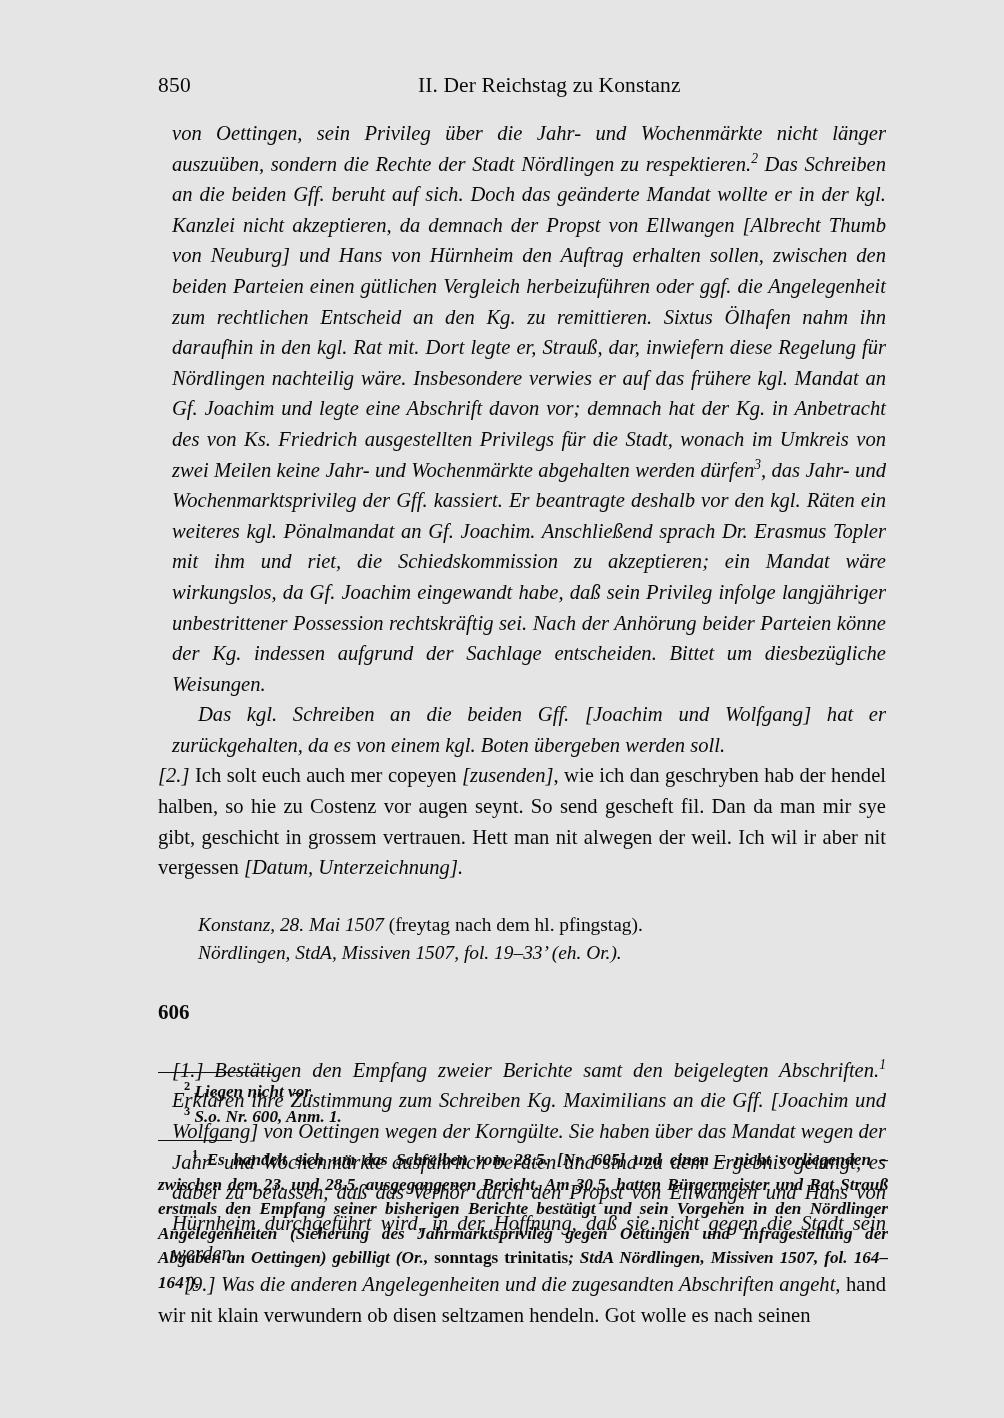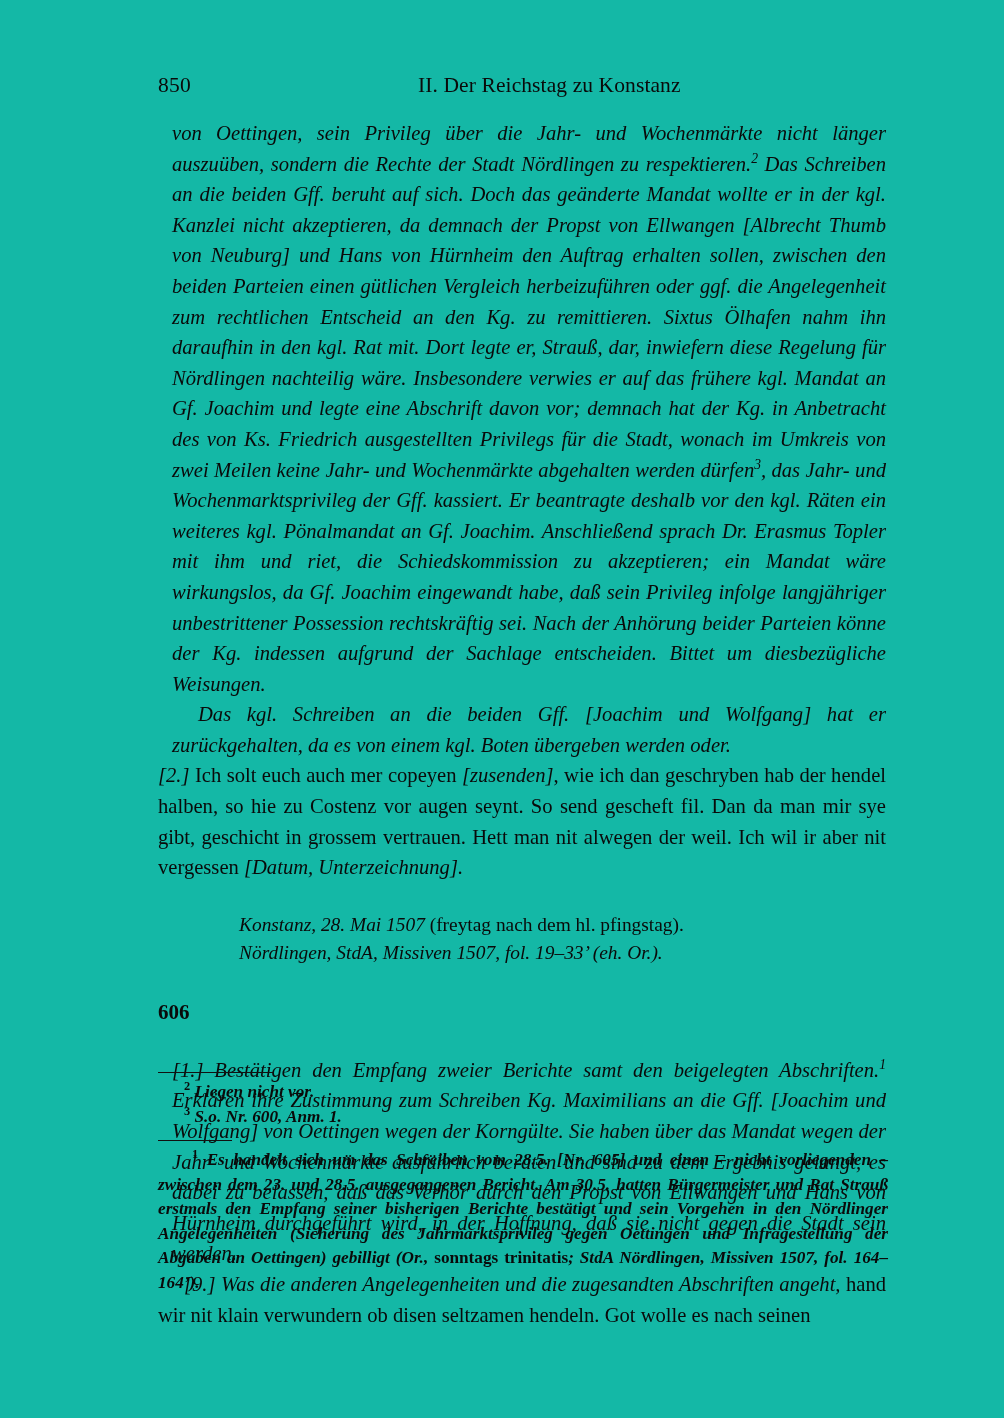--- a/index.html
+++ b/index.html
@@ -8,21 +8,21 @@
     background: #ffffff;
   }
   body {
     font-family: "Liberation Serif", "DejaVu Serif", serif;
     color: #0a0a0a;
   }
   .page {
     position: relative;
     width: 1004px;
     height: 1418px;
-    background: #14b8a6;
+    background: #e5e5e5;
     overflow: hidden;
     box-sizing: border-box;
   }
   .content {
     position: absolute;
     left: 158px;
     top: 0;
     width: 728px;
   }
 
@@ -80,21 +80,21 @@
     line-height: 0;
     font-style: italic;
   }
 
   
   p:last-child { }
 
   
   .srcblock {
     margin-top: 28px;
-    margin-left: 81px;
+    margin-left: 40px;
     font-size: 19.4px;
     line-height: 28px;
   }
   .srcblock div {
     white-space: nowrap;
   }
 
   
   .sechead {
     margin-top: 32px;
@@ -160,21 +160,21 @@
 
   <div class="content">
 
     <div class="runhead">
       <span class="folio">850</span>
       <span class="title">II. Der Reichstag zu Konstanz</span>
     </div>
 
     <p class="ed"><span>von Oettingen, sein Privileg über die Jahr- und Wochenmärkte nicht länger auszuüben, sondern die Rechte der Stadt Nördlingen zu respektieren.</span><sup>2</sup><span> Das Schreiben an die beiden Gff. beruht auf sich. Doch das geänderte Mandat wollte er in der kgl. Kanzlei nicht akzeptieren, da demnach der Propst von Ellwangen [Albrecht Thumb von Neuburg] und Hans von Hürnheim den Auftrag erhalten sollen, zwischen den beiden Parteien einen gütlichen Vergleich herbeizuführen oder ggf. die Angelegenheit zum rechtlichen Entscheid an den Kg. zu remittieren. Sixtus Ölhafen nahm ihn daraufhin in den kgl. Rat mit. Dort legte er, Strauß, dar, inwiefern diese Regelung für Nördlingen nachteilig wäre. Insbesondere verwies er auf das frühere kgl. Mandat an Gf. Joachim und legte eine Abschrift davon vor; demnach hat der Kg. in Anbetracht des von Ks. Friedrich ausgestellten Privilegs für die Stadt, wonach im Umkreis von zwei Meilen keine Jahr- und Wochenmärkte abgehalten werden dürfen</span><sup>3</sup><span>, das Jahr- und Wochenmarktsprivileg der Gff. kassiert. Er beantragte deshalb vor den kgl. Räten ein weiteres kgl. Pönalmandat an Gf. Joachim. Anschließend sprach Dr. Erasmus Topler mit ihm und riet, die Schiedskommission zu akzeptieren; ein Mandat wäre wirkungslos, da Gf. Joachim eingewandt habe, daß sein Privileg infolge langjähriger unbestrittener Possession rechtskräftig sei. Nach der Anhörung beider Parteien könne der Kg. indessen aufgrund der Sachlage entscheiden. Bittet um diesbezügliche Weisungen.</span></p>
 
-    <p class="ed indent">Das kgl. Schreiben an die beiden Gff. [Joachim und Wolfgang] hat er zurückgehalten, da es von einem kgl. Boten übergeben werden oder.</p>
+    <p class="ed indent">Das kgl. Schreiben an die beiden Gff. [Joachim und Wolfgang] hat er zurückgehalten, da es von einem kgl. Boten übergeben werden soll.</p>
 
     <p><span class="it">[2.]</span><span class="rom"> Ich solt euch auch mer copeyen </span><span class="it">[zusenden]</span><span class="rom">, wie ich dan geschryben hab der hendel halben, so hie zu Costenz vor augen seynt. So send gescheft fil. Dan da man mir sye gibt, geschicht in grossem vertrauen. Hett man nit alwegen der weil. Ich wil ir aber nit vergessen </span><span class="it">[Datum, Unterzeichnung].</span></p>
 
     <div class="srcblock">
       <div><span class="it">Konstanz, 28. Mai 1507</span><span class="rom"> (freytag nach dem hl. pfingstag).</span></div>
       <div class="ital">Nördlingen, StdA, Missiven 1507, fol. 19–33’ (eh. Or.).</div>
     </div>
 
     <div class="sechead">
       <span class="num">606</span>

